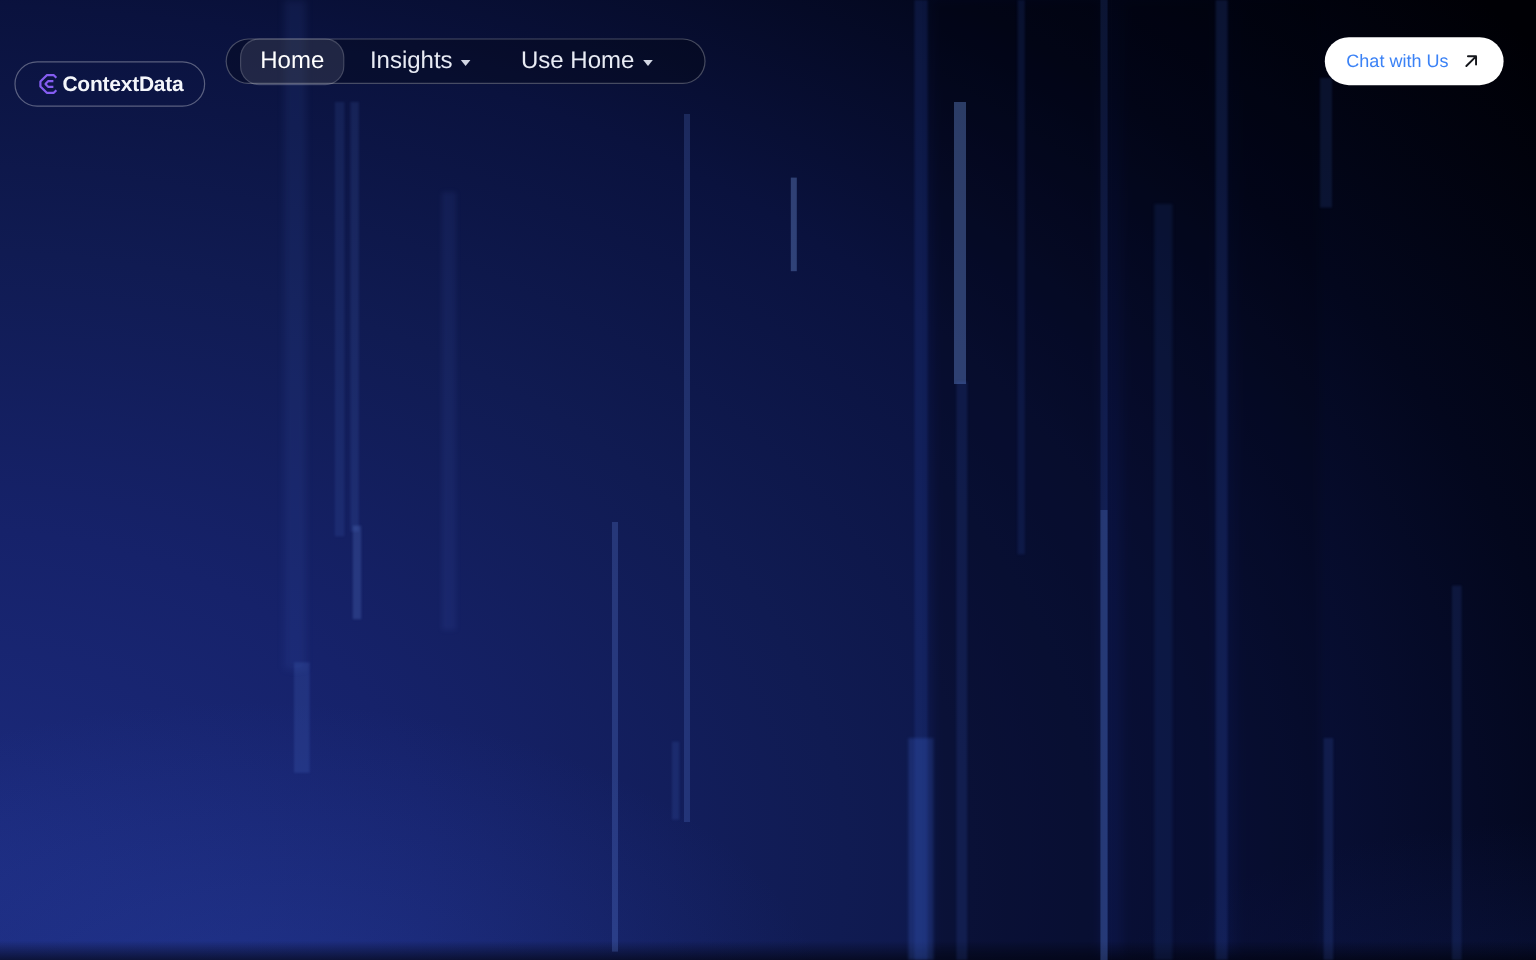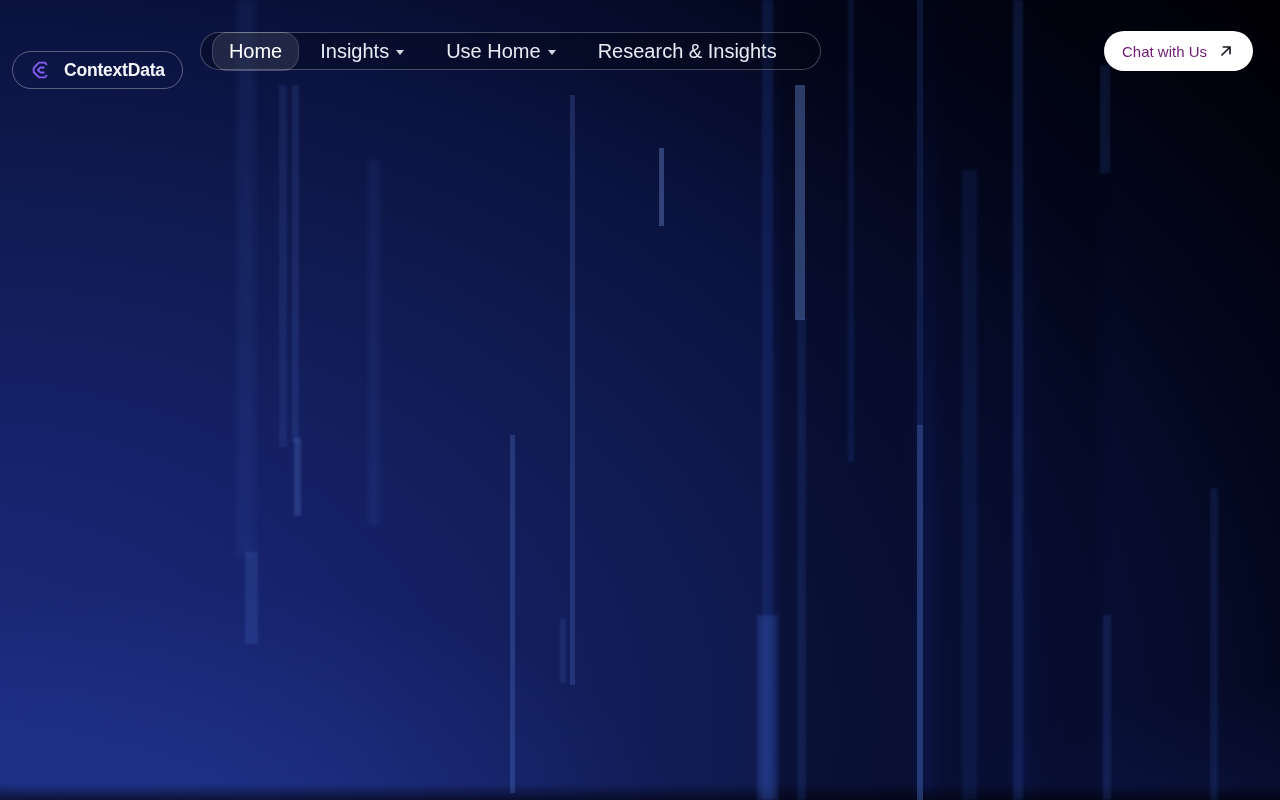--- a/index.html
+++ b/index.html
@@ -47,21 +47,21 @@
     z-index: 5;
   }
   .logo-pill {
     margin-left: 12px;
     height: 38px;
     padding: 0 17px;
     border: 1px solid rgba(255,255,255,0.32);
     border-radius: 19px;
     display: flex;
     align-items: center;
-    gap: 12px;
+    gap: 0;
     cursor: pointer;
     box-sizing: border-box;
     margin-top: 38px;
   }
   .logo-icon { display: flex; align-items: center; }
   .logo-text {
     font-size: 17.5px;
     font-weight: 700;
     color: #f4f6fb;
     letter-spacing: -0.2px;
@@ -109,21 +109,21 @@
     height: 40px;
     border-radius: 20px;
     background: #ffffff;
     border: none;
     display: flex;
     align-items: center;
     gap: 10px;
     padding: 0 18px;
     font-size: 15px;
     font-weight: 500;
-    color: #701a75;
+    color: #3b82f6;
     cursor: pointer;
     font-family: inherit;
   }
   .chat-btn svg { display: block; }
 </style>
 </head>
 <body>
 
 <div class="stage">
 
@@ -171,23 +171,20 @@
     <nav class="nav-pill">
       <a class="nav-item active">Home</a>
       <a class="nav-item">
         <span>Insights</span>
         <span class="caret"></span>
       </a>
       <a class="nav-item">
         <span>Use Home</span>
         <span class="caret"></span>
       </a>
-      <a class="nav-item">
-        <span>Research &amp; Insights</span>
-      </a>
     </nav>
 
     <button class="chat-btn">
       <span>Chat with Us</span>
       <svg width="18" height="18" viewBox="0 0 20 20" fill="none">
         <path d="M5.5 14.5 L14.5 5.5 M7 5.5 H14.5 V13" stroke="#15171c" stroke-width="1.8" stroke-linecap="round" stroke-linejoin="round"></path>
       </svg>
     </button>
 
   </header>

